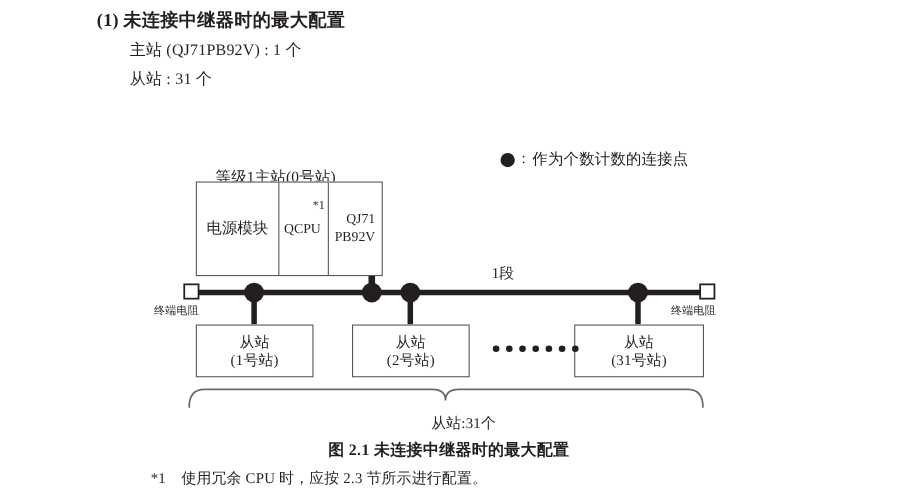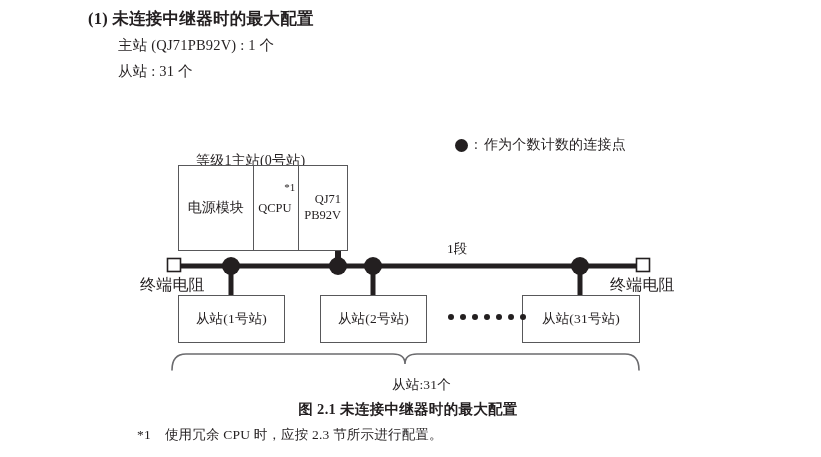--- a/index.html
+++ b/index.html
@@ -128,21 +128,21 @@
     font-size: 12.5px;
     line-height: 1.25;
     justify-content: flex-start;
     padding-left: 5px;
     text-align: right;
   }
 
   
   .term-label {
     position: absolute;
-    font-size: 16px;
+    font-size: 10px;
     white-space: nowrap;
     letter-spacing: 0.2px;
   }
   .term-left  { left: 140px; top: 275px; }
   .term-right { left: 610px; top: 275px; }
 
   
   .seg-label {
     position: absolute;
     left: 447px;
@@ -153,21 +153,21 @@
 
   
   .slave-box {
     position: absolute;
     top: 295px;
     height: 48px;
     box-sizing: border-box;
     border: 1.3px solid #58585a;
     background: #ffffff;
     display: flex;
-    flex-direction: row;
+    flex-direction: column;
     align-items: center;
     justify-content: center;
     font-size: 13.5px;
     line-height: 1.28;
     letter-spacing: 0.2px;
   }
   .slave-1  { left: 178px; width: 107px; }
   .slave-2  { left: 320px; width: 107px; }
   .slave-31 { left: 522px; width: 118px; }
 

